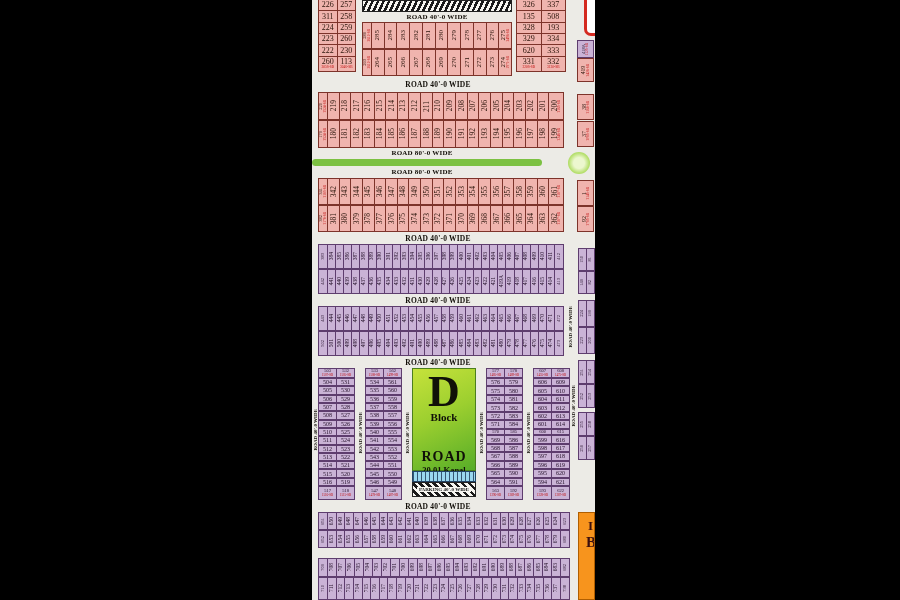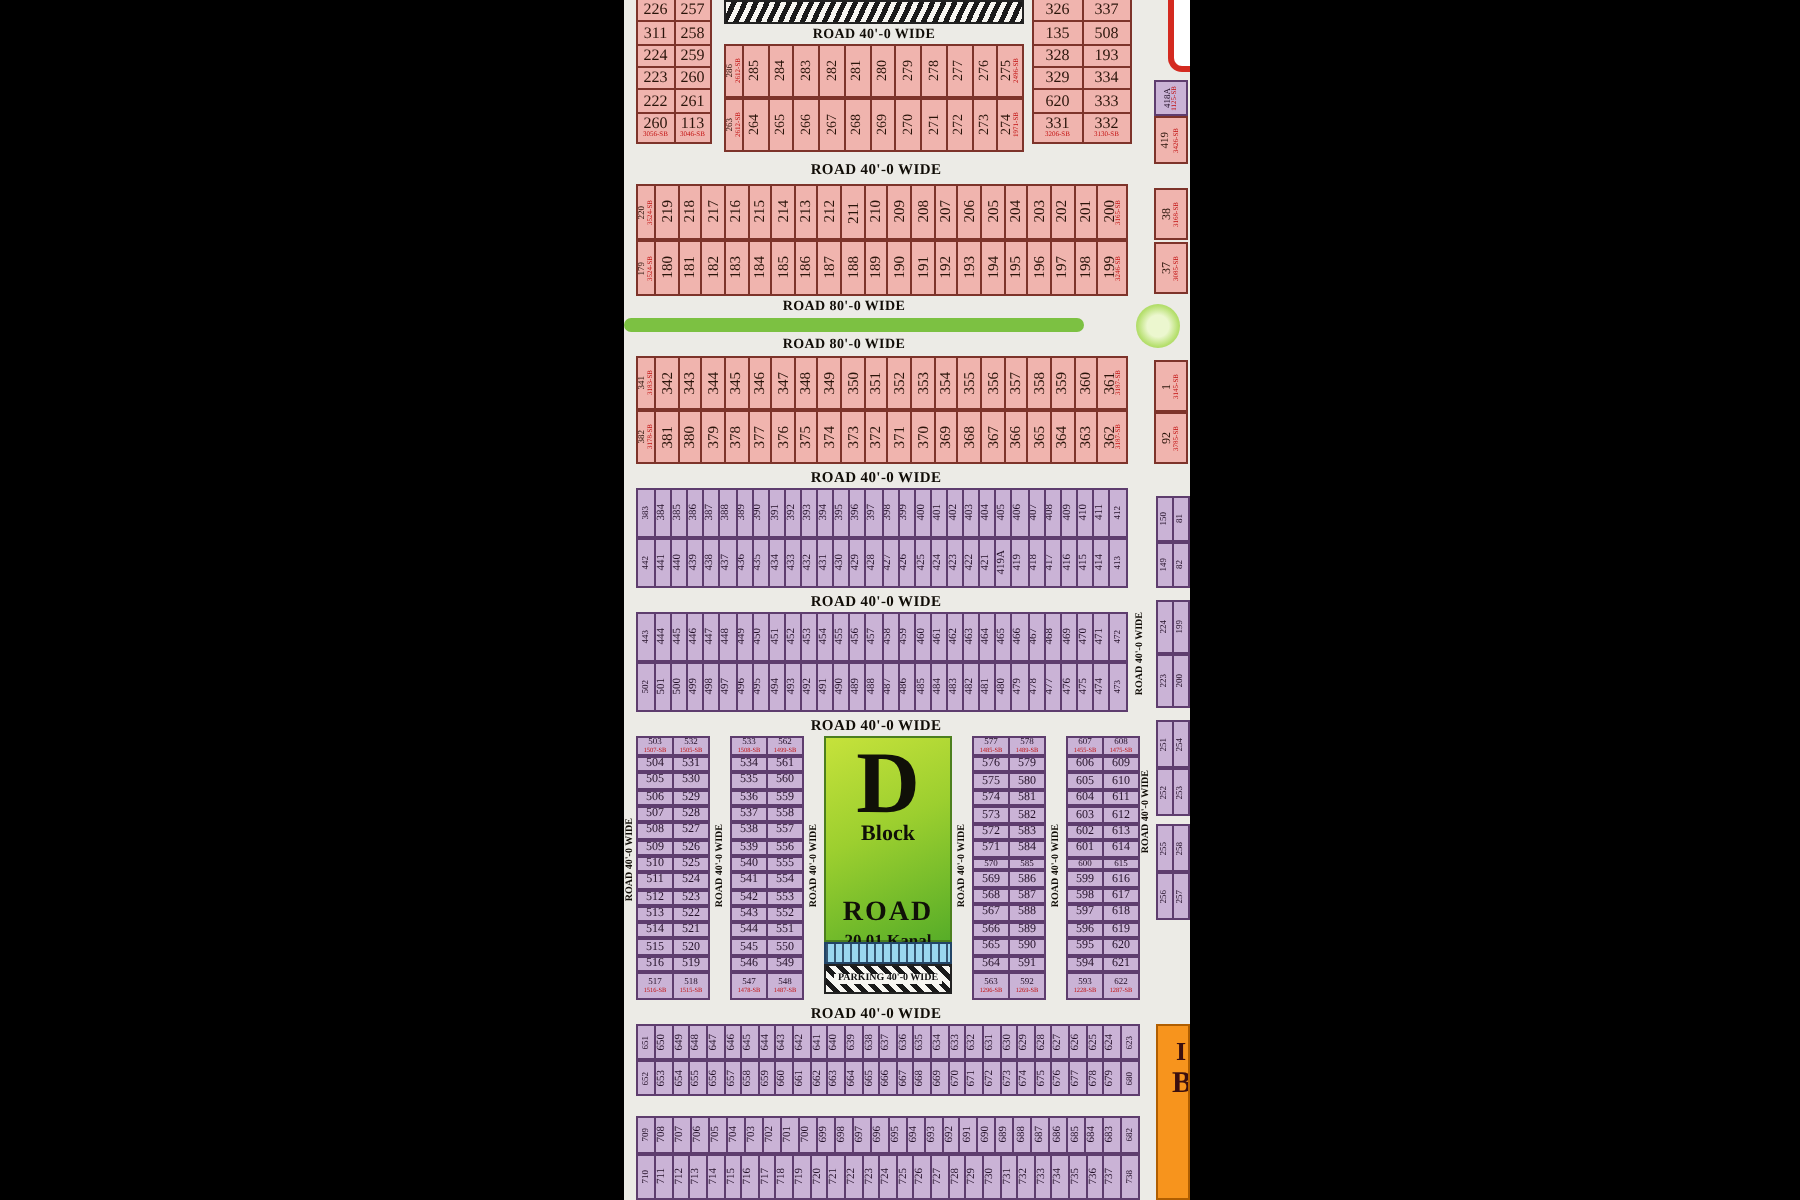--- a/index.html
+++ b/index.html
@@ -88,21 +88,21 @@
           </div>
           <div class="plot" style="flex-direction: column;">
             <span class="" style="font-size: 8px; line-height: 1;">260</span>
           </div>
         </div>
         <div class="row" style="flex: 1 1 0%;">
           <div class="plot" style="flex-direction: column;">
             <span class="" style="font-size: 8px; line-height: 1;">222</span>
           </div>
           <div class="plot" style="flex-direction: column;">
-            <span class="" style="font-size: 8px; line-height: 1;">261</span>
+            <span class="" style="font-size: 8px; line-height: 1;">230</span>
           </div>
         </div>
         <div class="row" style="flex: 1.35 1 0%;">
           <div class="plot" style="flex-direction: column;">
             <span class="" style="font-size: 8px; line-height: 1;">260</span>
             <span class="red" style="font-size: 3.5px; line-height: 1;">3056-SB</span>
           </div>
           <div class="plot" style="flex-direction: column;">
             <span class="" style="font-size: 8px; line-height: 1;">113</span>
             <span class="red" style="font-size: 3.5px; line-height: 1;">3046-SB</span>

